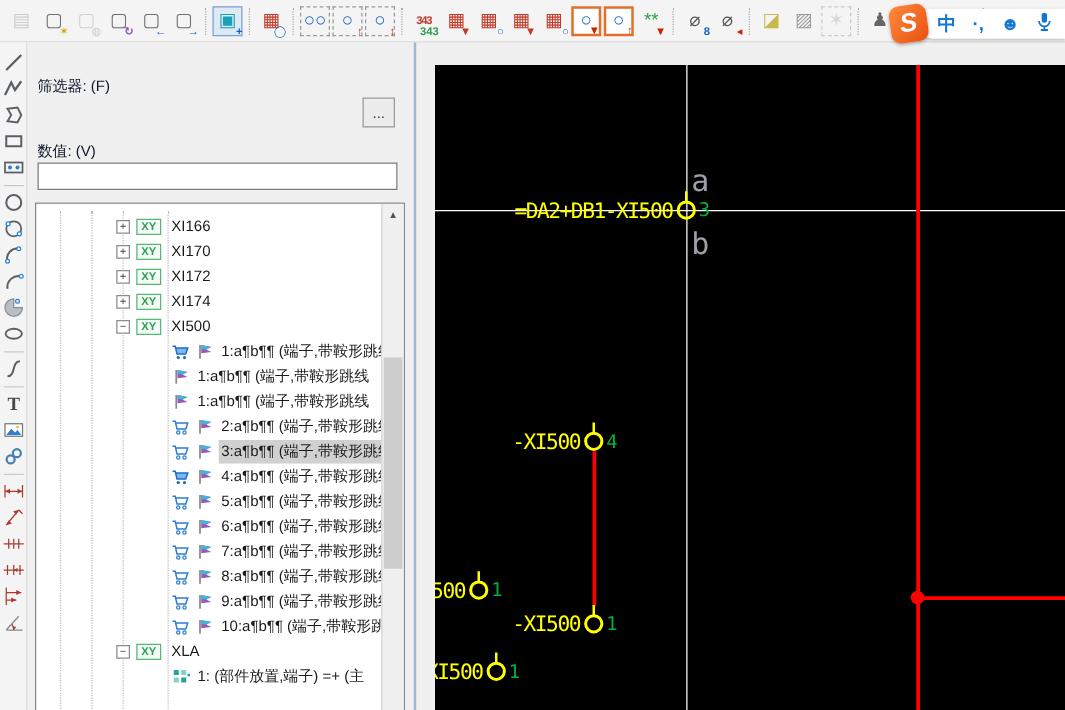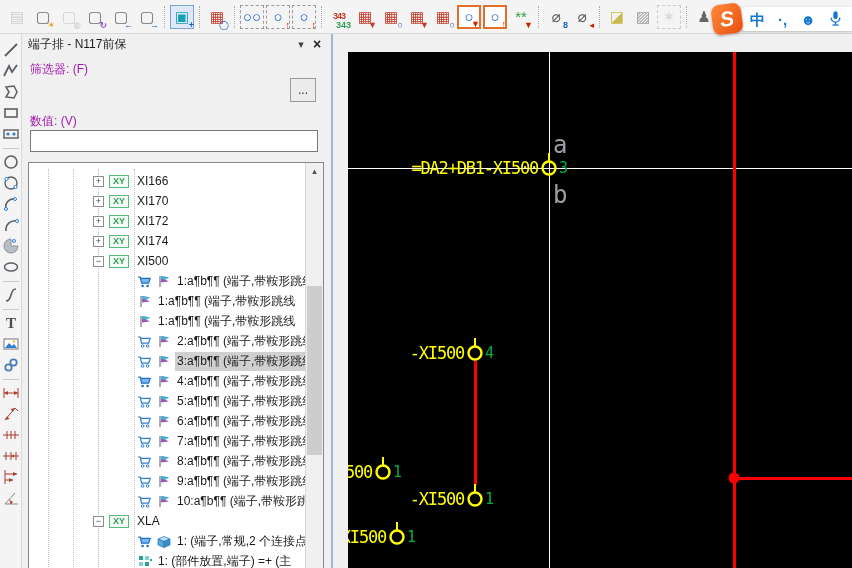--- a/index.html
+++ b/index.html
@@ -28,21 +28,21 @@
   .lt-btn{width:20px;height:20px;margin-bottom:1px;display:flex;align-items:center;justify-content:center;flex:0 0 auto;}
   .lt-sep{width:16px;height:0;border-top:1px solid #c9c9c9;margin:3px 0;flex:0 0 auto;}
 
   
   .panel{position:absolute;left:22px;top:34px;width:311px;height:534px;background:#f0f0f0;
          border-right:2px solid #9fb6d9;box-sizing:border-box;}
   .panel-title{height:20px;display:flex;align-items:center;padding:0 6px;}
   .panel-title .t{flex:1;font-size:12px;color:#1f1f1f;}
   .panel-title .btn{width:16px;text-align:center;color:#444;font-size:11px;cursor:default;}
   .panel-title .btn.close{font-size:14px;font-weight:bold;color:#222;}
-  .panel .lbl{position:absolute;left:8px;font-size:12px;color:#a21caf;}
+  .panel .lbl{position:absolute;left:8px;font-size:12px;color:#0f172a;}
   .combo{position:absolute;left:8px;top:44px;width:255px;height:24px;background:#fff;border:1px solid #7a7a7a;
          display:flex;align-items:center;box-sizing:border-box;}
   .combo .val{flex:1;padding-left:6px;color:#333;}
   .combo .chev{width:22px;text-align:center;color:#505050;font-size:13px;}
   .browse{position:absolute;left:268px;top:44px;width:26px;height:24px;background:#ececec;border:1px solid #9a9a9a;
           text-align:center;line-height:22px;box-sizing:border-box;color:#333;}
   .valinput{position:absolute;left:8px;top:96px;width:288px;height:22px;border:1px solid #7a7a7a;background:#fff;
             box-sizing:border-box;font-family:inherit;font-size:12px;padding:0 4px;}
 
   
@@ -329,25 +329,20 @@
       <svg width="18" height="18">
         <line x1="3" y1="15" x2="16" y2="15" stroke="#888"></line>
         <line x1="3" y1="15" x2="13" y2="4" stroke="#888"></line>
         <path d="M9,15 A7,7 0 0 0 7.5,10.5" stroke="#a83b30" fill="none"></path>
         <path d="M9,15 l-1,-3 l3,0.5 Z" fill="#a83b30"></path>
       </svg>
     </div>
   </div>
 
 <div class="panel">
-  <div class="panel-title">
-    <span class="t">端子排 - N117前保</span>
-    <span class="btn">▾</span>
-    <span class="btn close">×</span>
-  </div>
   <span class="lbl" style="top:27px">筛选器: (F)</span>
   <div class="browse">...</div>
   <span class="lbl" style="top:79px">数值: (V)</span>
   <input class="valinput" value="" style="">
   <div class="treebox">
     <div class="guides" style="left:19px"></div>
     <div class="guides" style="left:44px"></div>
     <div class="guides" style="left:69px"></div>
     <div class="guides" style="left:105px"></div>
     <div class="rows">
@@ -519,33 +514,20 @@
               <line x1="4" y1="2" x2="4" y2="13" stroke="#8a8a8a" stroke-width="1.4"></line>
               <polygon points="5,2 13,3.5 9,5.5 13,7.5 5,8.5" fill="#9b59b6"></polygon>
               <polygon points="5,2 13,3.5 9,5.5 5,5" fill="#3db7d9"></polygon>
             </svg></span>
           <span class="txt">10:a¶b¶¶ (端子,带鞍形跳线</span>
         </div>
         <div class="trow" style="padding-left: 64px;">
           <span class="exp">−</span>
           <span class="xy">XY</span>
           <span class="txt">XLA</span>
-        </div>
-        <div class="trow" style="padding-left: 108px;">
-          <span class="ticon"><svg width="16" height="15">
-              <path d="M1,3 h2.2 l1.4,6.2 h7 l1.6,-4.8 h-9.4" stroke="#1f6fc0" stroke-width="1.2" fill="#7ab8f5"></path>
-              <circle cx="5.6" cy="12" r="1.3" fill="#1f6fc0"></circle>
-              <circle cx="10.6" cy="12" r="1.3" fill="#1f6fc0"></circle>
-            </svg></span>
-          <span class="ticon"><svg width="16" height="15">
-              <polygon points="2,5 8,2.5 14,5 8,7.5" fill="#bfe3f2" stroke="#2d7dd2" stroke-width="0.8"></polygon>
-              <polygon points="2,5 8,7.5 8,13.5 2,11" fill="#5aa7d6" stroke="#2d7dd2" stroke-width="0.8"></polygon>
-              <polygon points="14,5 8,7.5 8,13.5 14,11" fill="#3c8fc4" stroke="#2d7dd2" stroke-width="0.8"></polygon>
-            </svg></span>
-          <span class="txt">1: (端子,常规,2 个连接点</span>
         </div>
         <div class="trow" style="padding-left: 108px;">
           <span class="ticon"><svg width="16" height="15">
               <rect x="2" y="2" width="4" height="4" fill="#2aa198"></rect>
               <rect x="8" y="2" width="4" height="4" fill="#7fd4c8"></rect>
               <rect x="2" y="8" width="4" height="4" fill="#7fd4c8"></rect>
               <rect x="8" y="8" width="4" height="4" fill="#2aa198"></rect>
               <rect x="13" y="5" width="2" height="2" fill="#2aa198"></rect>
             </svg></span>
           <span class="txt">1: (部件放置,端子) =+ (主</span>

